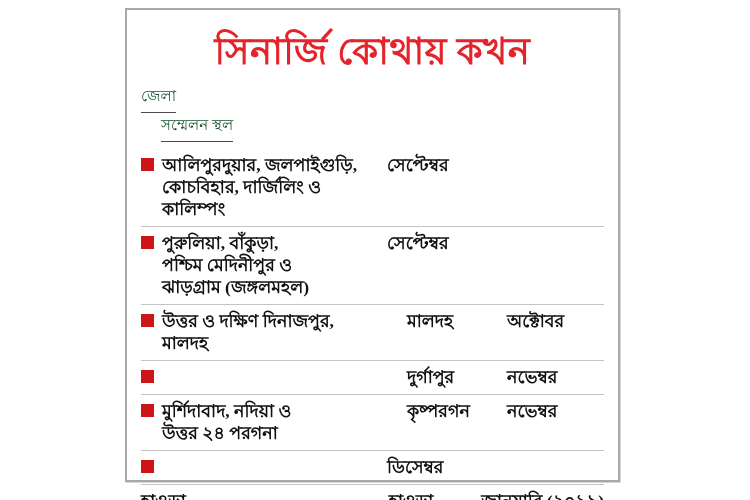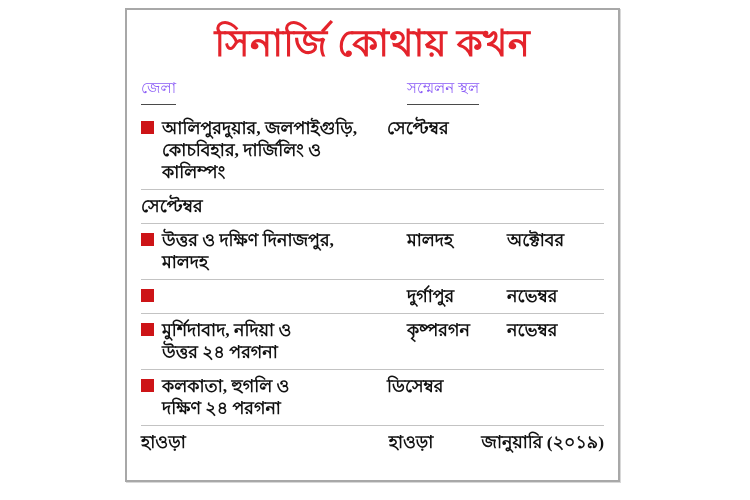--- a/index.html
+++ b/index.html
@@ -16,36 +16,37 @@
     font-family: "Liberation Serif", "DejaVu Serif", serif;
     overflow: hidden;
   }
   .panel {
     position: absolute;
     left: 125px; top: 8px;
     width: 495px; height: 474px;
     background: #ffffff;
     border: 2px solid var(--border-gray);
     box-shadow: 1px 1px 0 #d8d8d8;
-    padding: 8px 14px 0 14px;
+    padding: 16px 14px 0 14px;
   }
   .title {
     text-align: center;
     color: var(--title-red);
     font-size: 37px;
     font-weight: bold;
     line-height: 52px;
     margin-bottom: 6px;
     letter-spacing: 0.5px;
   }
   .thead {
     display: flex;
     font-size: 15px;
-    color: #8b5cf6;
+    color: #14532d;
     margin-bottom: 7px;
+    flex-direction: column;
   }
   .thead .hcell span {
     display: inline-block;
     border-bottom: 1.5px solid #4a4a4a;
     padding-bottom: 3px;
   }
   .col-district { width: 246px; }
   .col-venue   { width: 100px; margin-left: 20px; }
   .col-time    { flex: 1; white-space: nowrap; }
   .tbody .row {
@@ -89,20 +90,26 @@
     <div class="row">
       <div class="cell cell-district col-district">
         <span class="bullet"></span>
         <span class="district-text">আলিপুরদুয়ার, জলপাইগুড়ি,
 কোচবিহার, দার্জিলিং ও কালিম্পং</span>
       </div>
       <div class="cell col-time">সেপ্টেম্বর</div>
     </div>
 
     <div class="row">
+      <div class="cell cell-district col-district">
+        <span class="bullet"></span>
+        <span class="district-text">পুরুলিয়া, বাঁকুড়া,
+পশ্চিম মেদিনীপুর ও
+ঝাড়গ্রাম (জঙ্গলমহল)</span>
+      </div>
       <div class="cell col-time">সেপ্টেম্বর</div>
     </div>
 
     <div class="row">
       <div class="cell cell-district col-district">
         <span class="bullet"></span>
         <span class="district-text">উত্তর ও দক্ষিণ দিনাজপুর,
 মালদহ</span>
       </div>
       <div class="cell col-venue">মালদহ</div>
@@ -123,22 +130,20 @@
         <span class="district-text">মুর্শিদাবাদ, নদিয়া ও
 উত্তর ২৪ পরগনা</span>
       </div>
       <div class="cell col-venue">কৃষ্পরগন</div>
       <div class="cell col-time">নভেম্বর</div>
     </div>
 
     <div class="row">
       <div class="cell cell-district col-district">
         <span class="bullet"></span>
-        <span class="district-text">কলকাতা, হুগলি ও
-দক্ষিণ ২৪ পরগনা</span>
       </div>
       <div class="cell col-time">ডিসেম্বর</div>
     </div>
 
     <div class="row">
       <div class="cell cell-district col-district">
 
         <span class="district-text">হাওড়া</span>
       </div>
       <div class="cell col-venue">হাওড়া</div>

